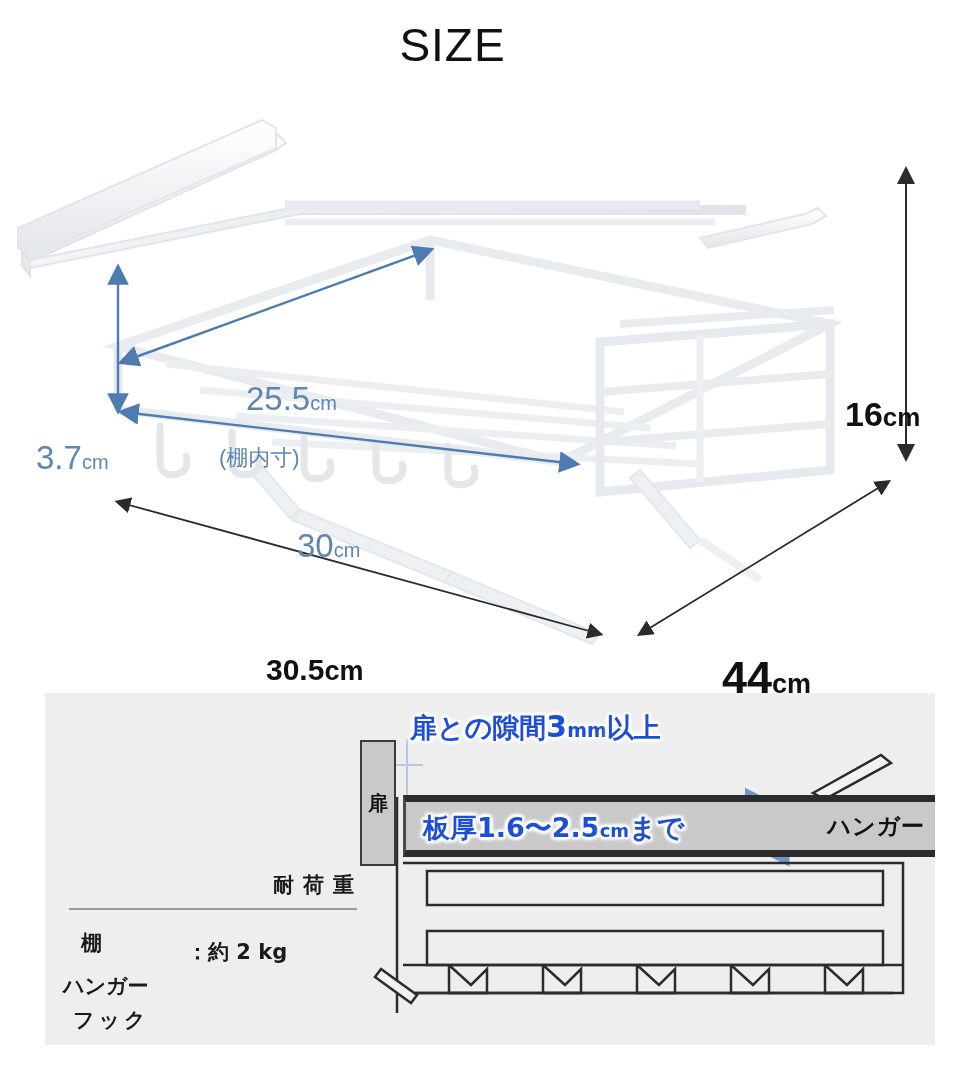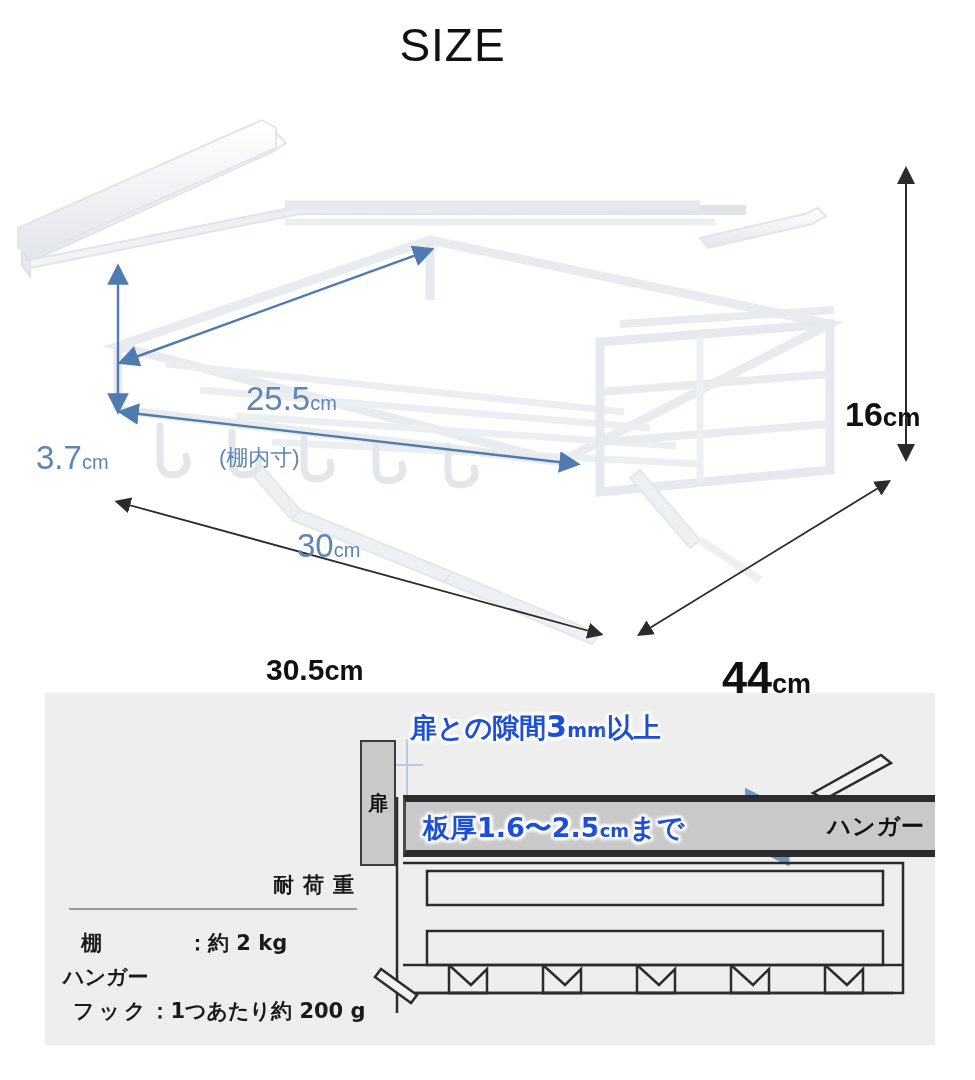--- a/index.html
+++ b/index.html
@@ -152,21 +152,21 @@
   }
   .load-rows { margin-top: 16px; }
   .load-row {
     display: flex;
     font-size: 21px;
     font-weight: 700;
     line-height: 1.62;
     white-space: nowrap;
   }
   .load-row .lbl { width: 124px; display:block; }
-  .load-row .val { display:block; }
+  .load-row .val { display:block;margin-top:9px; }
   .load-row.r-shelf .lbl { letter-spacing: 0; padding-left: 18px; }
   .load-row.r-hook .lbl { padding-left: 10px; letter-spacing: 4px; }
 </style>
 </head>
 <body>
 
 <div class="page-title">SIZE</div>
 
 <div class="hero">
   <svg width="975" height="560" viewBox="0 0 975 560">
@@ -352,17 +352,16 @@
     <div class="load-rows">
       <div class="load-row r-shelf">
         <span class="lbl">棚</span>
         <span class="val">：約 2 kg</span>
       </div>
       <div class="load-row">
         <span class="lbl">ハンガー</span>
       </div>
       <div class="load-row r-hook">
         <span class="lbl">フック</span>
-        <span class="val">：1つあたり約 200 g</span>
       </div>
     </div>
   </div>
 </div>
 
 </body></html>

